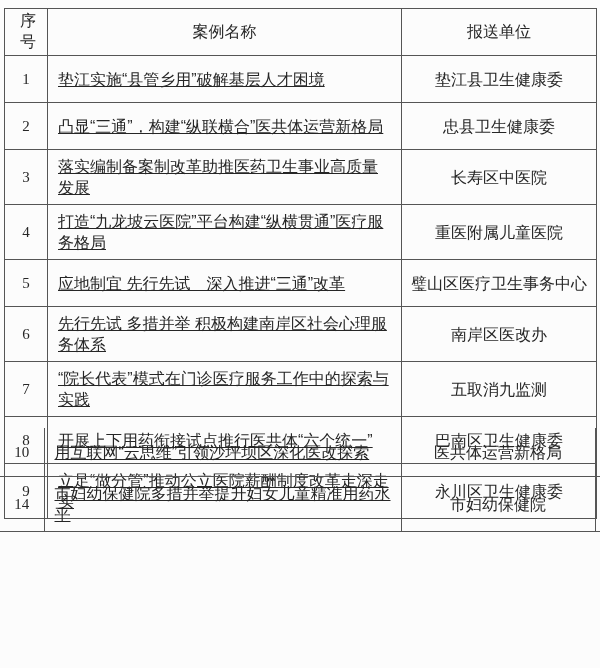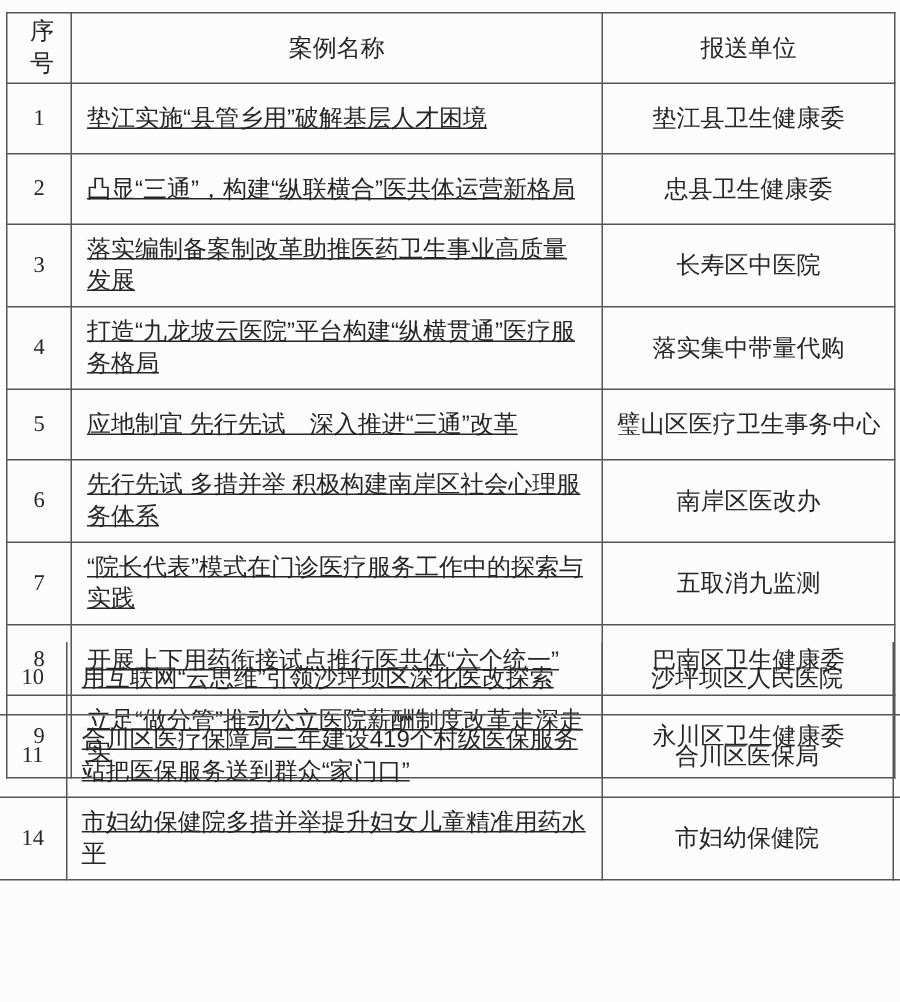--- a/index.html
+++ b/index.html
@@ -106,21 +106,21 @@
         <td class="c2">忠县卫生健康委</td>
       </tr>
       <tr>
         <td class="c0">3</td>
         <td class="c1">落实编制备案制改革助推医药卫生事业高质量发展</td>
         <td class="c2">长寿区中医院</td>
       </tr>
       <tr>
         <td class="c0">4</td>
         <td class="c1">打造“九龙坡云医院”平台构建“纵横贯通”医疗服务格局</td>
-        <td class="c2">落实集中带量代购</td>
+        <td class="c2">重医附属儿童医院</td>
       </tr>
       <tr>
         <td class="c0">5</td>
         <td class="c1">应地制宜 先行先试　深入推进“三通”改革</td>
         <td class="c2">璧山区医疗卫生事务中心</td>
       </tr>
       <tr>
         <td class="c0">6</td>
         <td class="c1">先行先试 多措并举 积极构建南岸区社会心理服务体系</td>
         <td class="c2">南岸区医改办</td>
@@ -147,27 +147,21 @@
   <colgroup>
     <col style="width:44px">
     <col style="width:357px">
     <col style="width:194px">
     <col style="width:5px">
   </colgroup>
   <tbody>
       <tr>
         <td class="c0">10</td>
         <td class="c1">用互联网“云思维”引领沙坪坝区深化医改探索</td>
-        <td class="c2">沙坪坝区人民医院</td>
-        <td class="c3"></td>
-      </tr>
-      <tr>
-        <td class="c0">11</td>
-        <td class="c1">合川区医疗保障局三年建设419个村级医保服务站把医保服务送到群众“家门口”</td>
-        <td class="c2">合川区医保局</td>
+        <td class="c2">医共体运营新格局</td>
         <td class="c3"></td>
       </tr>
       <tr>
         <td class="c0">14</td>
         <td class="c1">市妇幼保健院多措并举提升妇女儿童精准用药水平</td>
         <td class="c2">市妇幼保健院</td>
         <td class="c3"></td>
       </tr>
     </tbody>
 </table>

